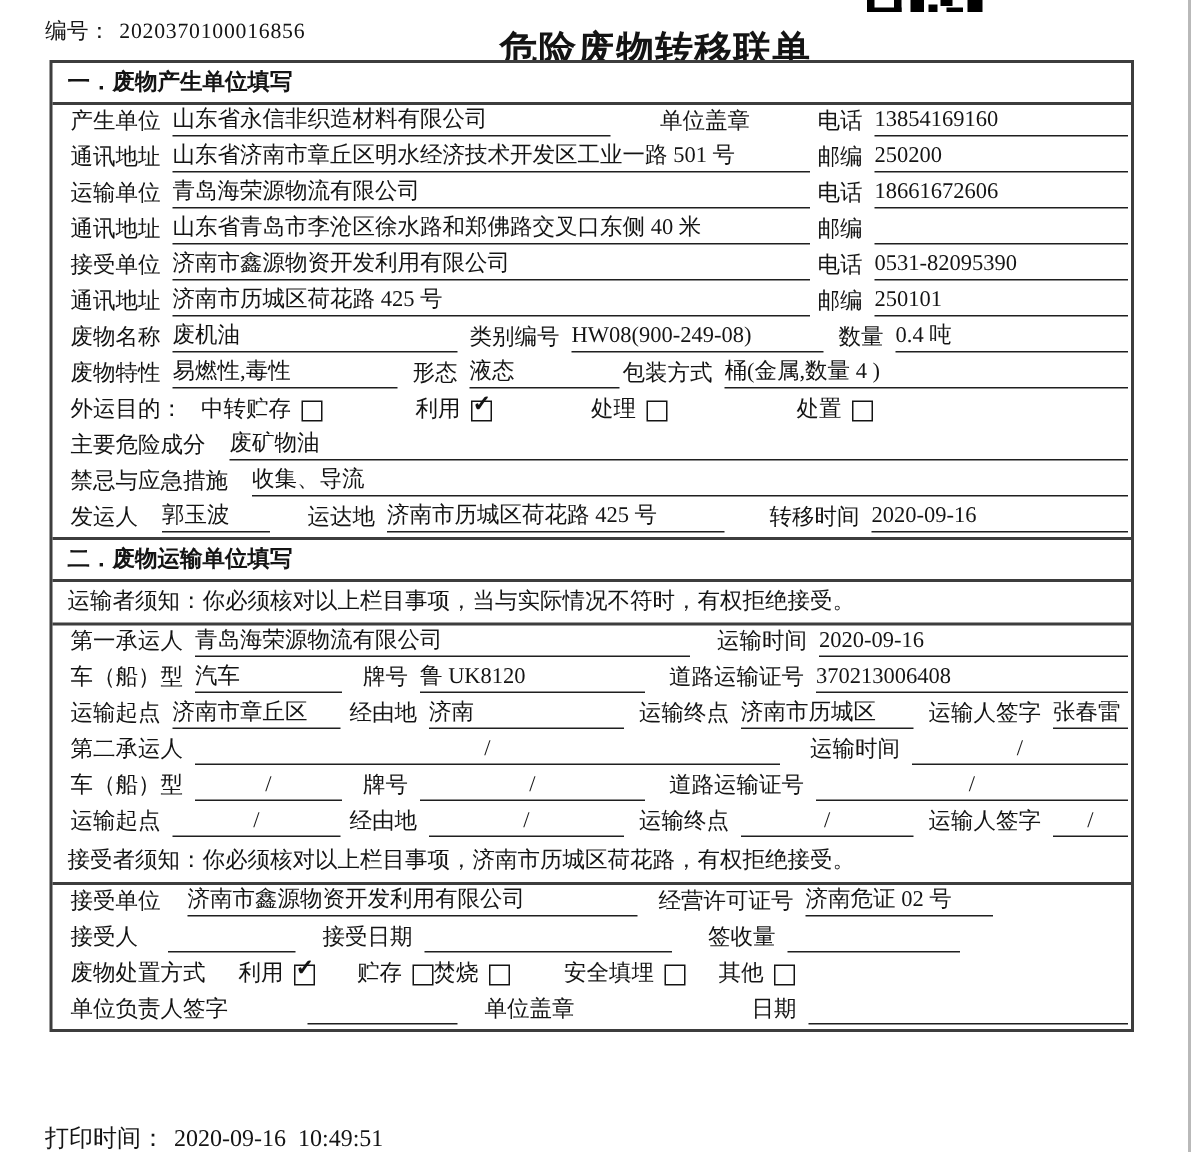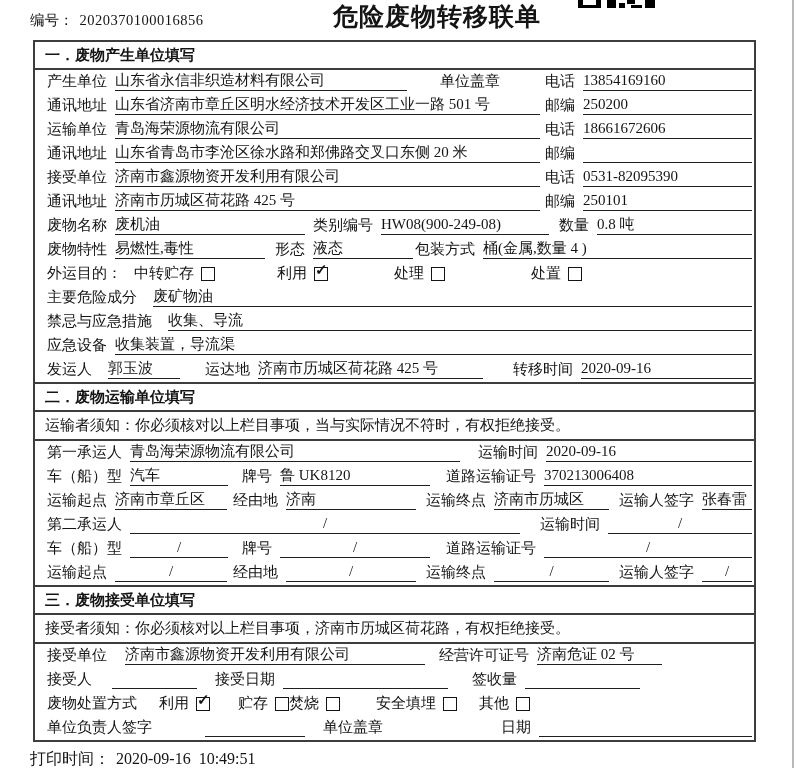--- a/index.html
+++ b/index.html
@@ -3,21 +3,21 @@
 <meta charset="utf-8">
 <style>
   html,body{margin:0;padding:0;background:#ffffff;}
   body{
     width:796px;height:768px;position:relative;overflow:hidden;
     font-family:"Liberation Serif","DejaVu Serif",serif;
     color:#141414;font-size:15px;
   }
   .doc-number{position:absolute;left:30px;top:11px;font-size:14.5px;white-space:pre;}
   .doc-number .num{margin-left:6px;letter-spacing:0.5px;}
-  .doc-title{position:absolute;left:333px;top:0px;font-size:25px;font-weight:bold;letter-spacing:1px;margin:0;}
+  .doc-title{position:absolute;left:333px;top:16px;font-size:25px;font-weight:bold;letter-spacing:1px;margin:0;}
   .qr-frag{position:absolute;left:578px;top:0px;width:80px;height:10px;}
   .right-edge{position:absolute;left:792px;top:0px;width:2px;height:768px;background:#b9b9b9;}
   .form-table{
     position:absolute;left:33px;top:40px;width:719px;
     border:2px solid #3d3d3d;background:#fff;
   }
   .sec-title{
     font-weight:bold;height:26px;line-height:26px;padding:0 10px;
     border-bottom:2px solid #3d3d3d;font-size:15px;
   }
@@ -76,21 +76,21 @@
         <span class="val" style="flex: 1 1 0%;">250200</span>
       </div>
       <div class="row">
         <span class="lbl">运输单位</span>
         <span class="val" style="width: 425px;">青岛海荣源物流有限公司</span>
         <span class="lbl" style="margin-left: 5px;">电话</span>
         <span class="val" style="flex: 1 1 0%;">18661672606</span>
       </div>
       <div class="row">
         <span class="lbl">通讯地址</span>
-        <span class="val" style="width: 425px;">山东省青岛市李沧区徐水路和郑佛路交叉口东侧 20 米</span>
+        <span class="val" style="width: 425px;">山东省青岛市李沧区徐水路和郑佛路交叉口东侧 40 米</span>
         <span class="lbl" style="margin-left: 5px;">邮编</span>
         <span class="val" style="flex: 1 1 0%;"></span>
       </div>
       <div class="row">
         <span class="lbl">接受单位</span>
         <span class="val" style="width: 425px;">济南市鑫源物资开发利用有限公司</span>
         <span class="lbl" style="margin-left: 5px;">电话</span>
         <span class="val" style="flex: 1 1 0%;">0531-82095390</span>
       </div>
       <div class="row">
@@ -98,21 +98,21 @@
         <span class="val" style="width: 425px;">济南市历城区荷花路 425 号</span>
         <span class="lbl" style="margin-left: 5px;">邮编</span>
         <span class="val" style="flex: 1 1 0%;">250101</span>
       </div>
       <div class="row">
         <span class="lbl">废物名称</span>
         <span class="val" style="width: 190px;">废机油</span>
         <span class="lbl" style="margin-left: 8px;">类别编号</span>
         <span class="val" style="width: 168px;">HW08(900-249-08)</span>
         <span class="lbl" style="margin-left: 10px;">数量</span>
-        <span class="val" style="flex: 1 1 0%;">0.8 吨</span>
+        <span class="val" style="flex: 1 1 0%;">0.4 吨</span>
       </div>
       <div class="row">
         <span class="lbl">废物特性</span>
         <span class="val" style="width: 150px;">易燃性,毒性</span>
         <span class="lbl" style="margin-left: 10px;">形态</span>
         <span class="val" style="width: 100px;">液态</span>
         <span class="lbl" style="margin-left: 2px;">包装方式</span>
         <span class="val" style="flex: 1 1 0%;">桶(金属,数量  4 )</span>
       </div>
       <div class="row">
@@ -128,24 +128,20 @@
         <span class="plain" style="margin-left: 86px;">处置</span>
         <span class="box"></span>
       </div>
       <div class="row">
         <span class="lbl">主要危险成分</span>
         <span class="val" style="flex: 1 1 0%; margin-left: 8px;">废矿物油</span>
       </div>
       <div class="row">
         <span class="lbl">禁忌与应急措施</span>
         <span class="val" style="flex: 1 1 0%; margin-left: 8px; margin-top: 20px;">收集、导流</span>
-      </div>
-      <div class="row">
-        <span class="lbl">应急设备</span>
-        <span class="val" style="flex: 1 1 0%;">收集装置，导流渠</span>
       </div>
       <div class="row">
         <span class="lbl">发运人</span>
         <span class="val" style="width: 72px; margin-left: 8px;">郭玉波</span>
         <span class="lbl" style="margin-left: 25px;">运达地</span>
         <span class="val" style="width: 225px;">济南市历城区荷花路 425 号</span>
         <span class="lbl" style="margin-left: 30px;">转移时间</span>
         <span class="val" style="flex: 1 1 0%;">2020-09-16</span>
       </div>
     </div>
@@ -195,21 +191,20 @@
         <span class="val slash" style="width: 112px;">/</span>
         <span class="lbl" style="margin-left: 6px;">经由地</span>
         <span class="val slash" style="width: 130px;">/</span>
         <span class="lbl" style="margin-left: 10px;">运输终点</span>
         <span class="val slash" style="width: 115px;">/</span>
         <span class="lbl" style="margin-left: 10px;">运输人签字</span>
         <span class="val slash" style="flex: 1 1 0%;">/</span>
       </div>
     </div>
     <div class="section">
-      <div class="sec-title">三．废物接受单位填写</div>
       <div class="notice">接受者须知：你必须核对以上栏目事项，济南市历城区荷花路，有权拒绝接受。</div>
       <div class="row">
         <span class="lbl">接受单位</span>
         <span class="val" style="width: 300px; margin-left: 10px;">济南市鑫源物资开发利用有限公司</span>
         <span class="lbl" style="margin-left: 14px;">经营许可证号</span>
         <span class="val" style="width: 125px;">济南危证 02 号</span>
       </div>
       <div class="row">
         <span class="lbl">接受人</span>
         <span class="val" style="width: 85px; margin-left: 12px;"></span>

